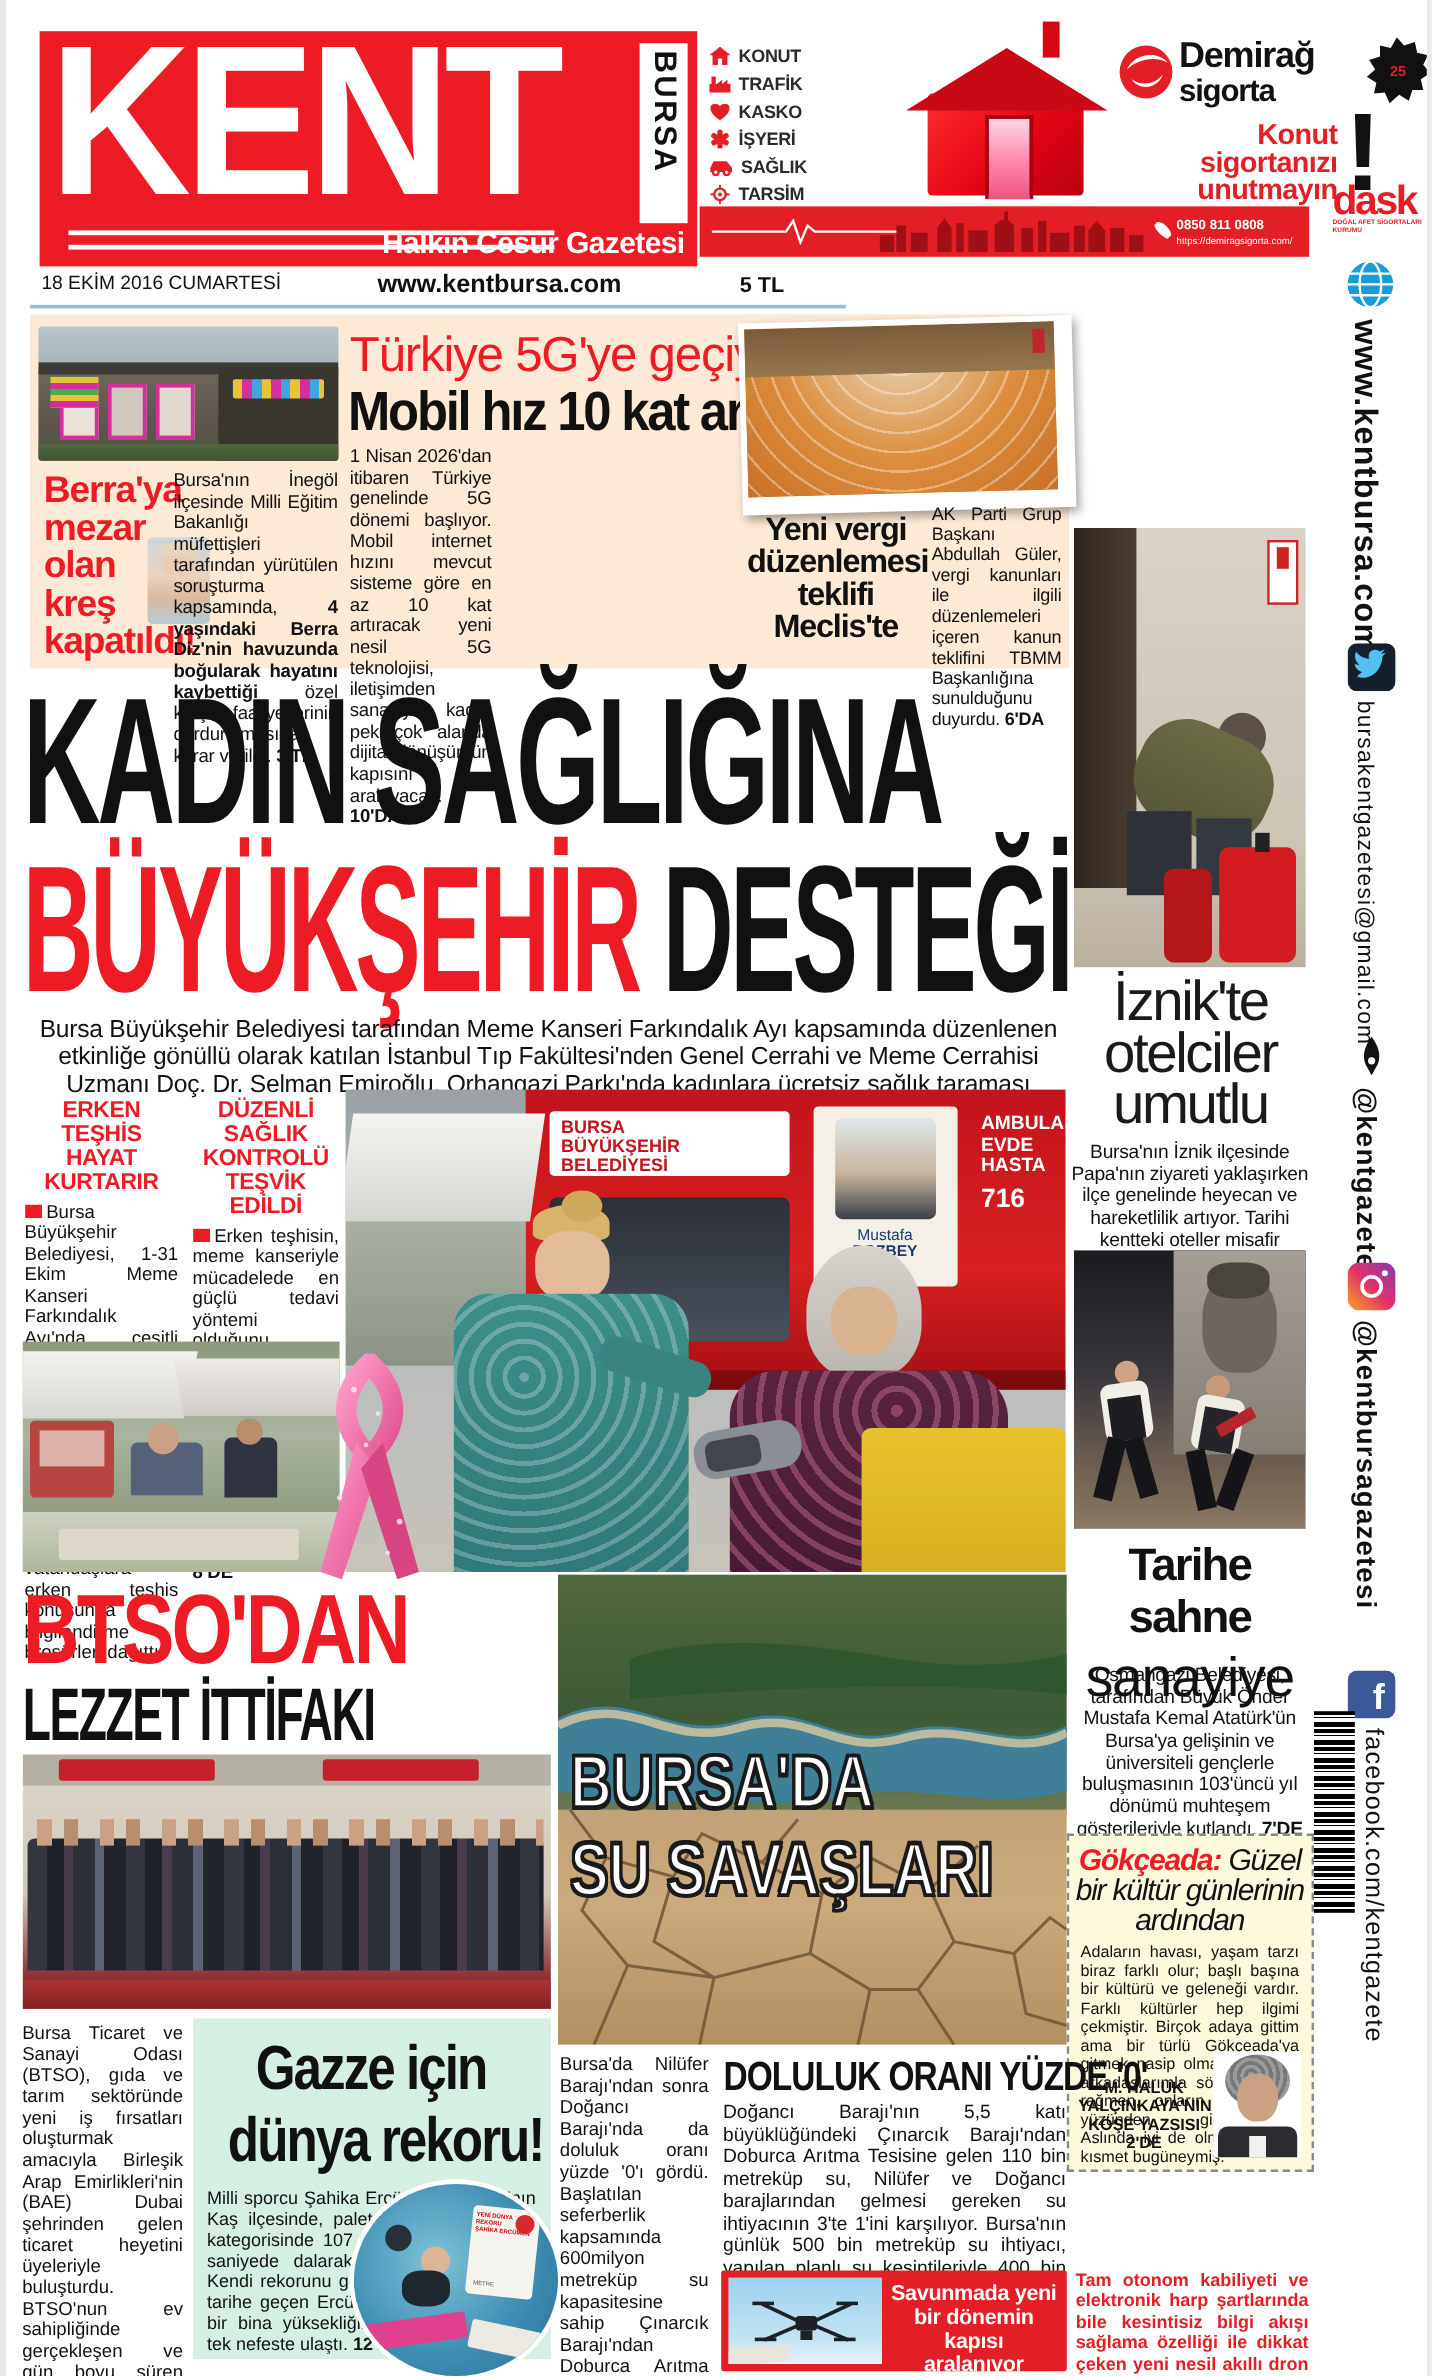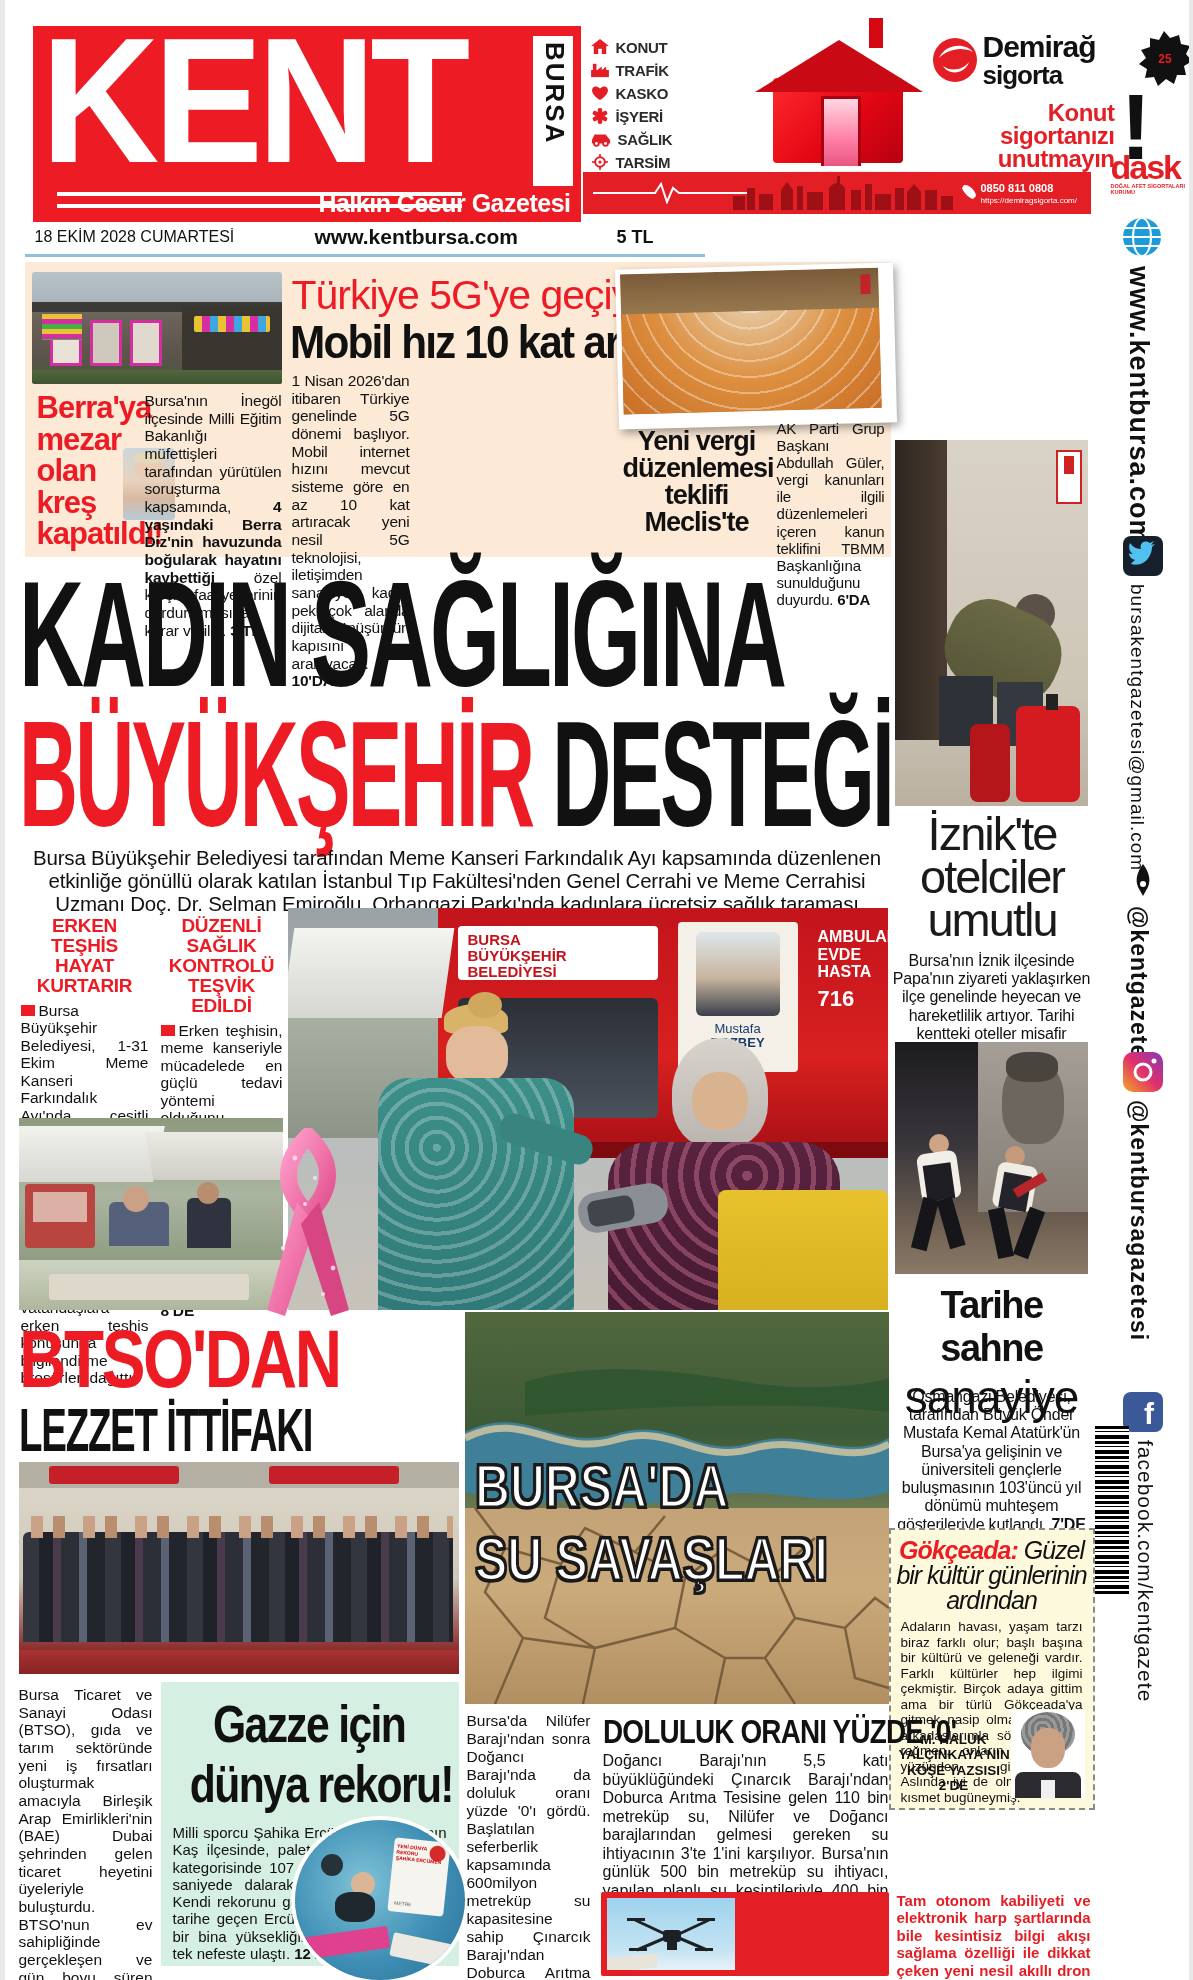--- a/index.html
+++ b/index.html
@@ -47,21 +47,21 @@
 
   <div class="abs logo-box">
     <div class="abs logo-txt">KENT</div>
     <div class="abs bursa-strip">
       <div class="bursa-txt">BURSA</div>
     </div>
     <div class="abs rule2" style="left:24px;bottom:26px;width:405px;"></div>
     <div class="abs rule2" style="left:24px;bottom:14px;width:405px;"></div>
     <div class="abs tagline" style="right:10px;bottom:4px;">Halkın Cesur Gazetesi</div>
   </div>
-  <div class="abs date-row" style="left:30px;top:228px;">18 EKİM 2028 CUMARTESİ</div>
+  <div class="abs date-row" style="left:30px;top:228px;">18 EKİM 2016 CUMARTESİ</div>
   <div class="abs date-row bold" style="left:310px;top:225px;font-size:21px;">www.kentbursa.com</div>
   <div class="abs date-row bold" style="left:612px;top:227px;font-size:18px;">5 TL</div>
   <div class="abs blue-rule" style="left:20px;top:254px;width:680px;"></div>
 
   <div class="abs" style="left:578px;top:24px;width:612px;height:190px;background:#fff;">
     <div class="abs" style="left:8px;top:12px;width:130px;">
       <div class="ad-item">
         <svg width="18" height="16" viewBox="0 0 20 18">
             <path d="M10 0 L20 8 H17 V17 H3 V8 H0 Z" fill="#e31e24"></path>
             <rect x="8" y="11" width="4" height="6" fill="#fff"></rect>
@@ -539,19 +539,24 @@
             <line x1="82" y1="40" x2="54" y2="28" stroke="#1d2126" stroke-width="3"></line>
             <rect x="2" y="8" width="18" height="3"></rect>
             <rect x="72" y="8" width="18" height="3"></rect>
             <rect x="4" y="38" width="18" height="3"></rect>
             <rect x="70" y="38" width="18" height="3"></rect>
             <rect x="42" y="32" width="10" height="8"></rect>
           </g>
       </svg>
       <div class="abs" style="left:0;bottom:0;width:50px;height:14px;background:#e8e4da;transform:skewY(-6deg);"></div>
     </div>
+    <div class="abs ctr" style="left:138px;top:10px;width:146px;color:#fff;font-weight:bold;font-size:18px;line-height:1.1;letter-spacing:-0.3px;">
+      <div>Savunmada yeni</div>
+      <div>bir dönemin kapısı</div>
+      <div>aralanıyor</div>
+    </div>
   </div>
 
   <div class="abs just" style="left:892px;top:1892px;width:194px;font-size:15px;line-height:1.16;color:#e31e24;font-weight:bold;">
     <span>Tam otonom kabiliyeti ve elektronik harp şartlarında bile kesintisiz bilgi akışı sağlama özelliği ile dikkat çeken yeni nesil akıllı dron istasyonu KORGAN'nin tanıtım töreni gerçekleştirildi.</span>
   </div>
 
 </div>
 
 </body></html>

